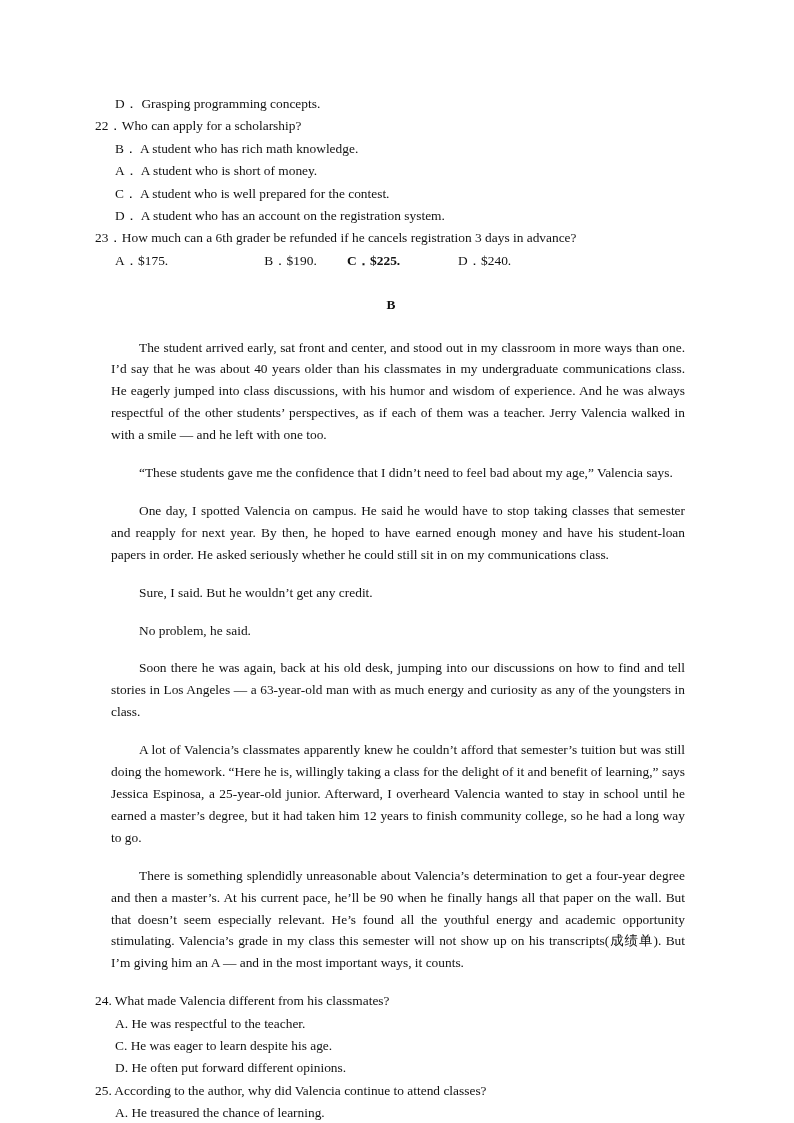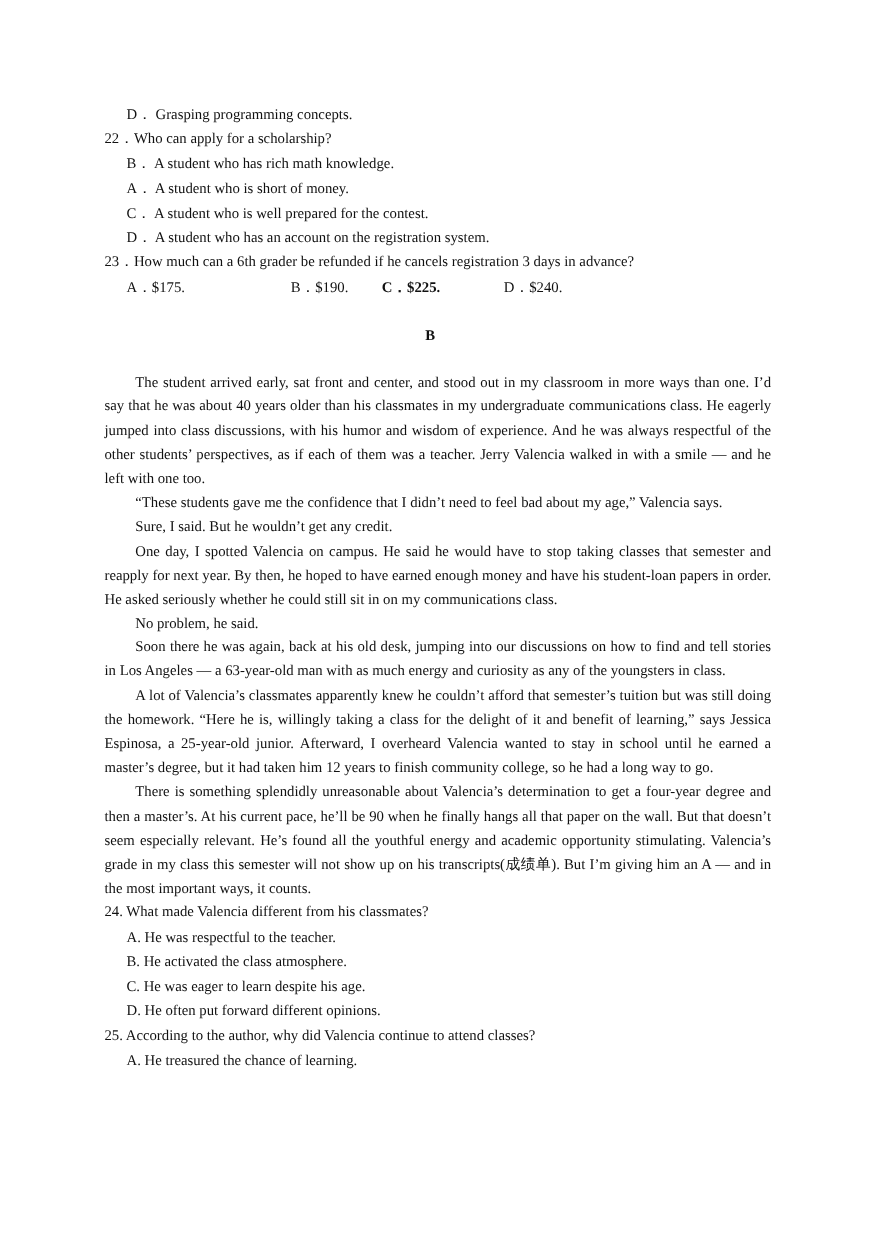--- a/index.html
+++ b/index.html
@@ -11,21 +11,21 @@
     .page { position: absolute; left: 95px; top: 93px; width: 606px; }
     .line { height: 22.4px; line-height: 22.4px; white-space: nowrap; }
     .opt { padding-left: 20px; }
     .q { padding-left: 0; }
     .opt-row { display: flex; padding-left: 20px; }
     .opt-row span { display: inline-block; }
     .opt-row .c0 { width: 119px; }
     .opt-row .c1 { width: 113px; text-align: center; }
     .opt-row .c2 { width: 111px; font-weight: bold; }
     .section-title { text-align: center; font-weight: bold; height: 22.4px; line-height: 22.4px; margin-top: 22px; margin-bottom: 20px; padding-right: 14px; }
-    .para { text-align: justify; text-align-last: left; line-height: 21.9px; text-indent: 28px; margin: 0; }
+    .para { text-align: justify; text-align-last: left; line-height: 21.9px; text-indent: 28px; margin: 16px; }
     .para.single { white-space: nowrap; }
   </style>
 </head>
 <body>
 
 <div class="page">
 
   <div class="line opt">
     <span>D．</span>
     <span>Grasping programming concepts.</span>
@@ -58,37 +58,33 @@
     <span class="c0"><span>A．</span><span>$175.</span></span>
     <span class="c1"><span>B．</span><span>$190.</span></span>
     <span class="c2"><span>C．</span><span>$225.</span></span>
     <span><span>D．</span><span>$240.</span></span>
   </div>
 
   <div class="section-title">B</div>
 
   <p class="para">The student arrived early,  sat front and center, and stood out in my classroom in more ways than  one. I’d say that he was about 40 years older than his classmates in my undergraduate communications  class. He eagerly  jumped  into  class  discussions, with his  humor and  wisdom  of  experience.  And  he  was always respectful  of  the other students’ perspectives, as if  each  of  them was a teacher.  Jerry Valencia  walked in with a smile — and he left  with one too.</p>
   <p class="para single">“These students gave me the confidence that I didn’t need to feel bad about my age,” Valencia  says.</p>
+  <p class="para">One  day,  I  spotted Valencia  on campus. He  said  he  would have  to  stop taking  classes that  semester and reapply  for next year. By  then,  he hoped to  have  earned  enough money  and  have his  student-loan papers in order. He asked seriously whether he could still  sit in on my communications class.</p>
   <p class="para single">Sure, I said.  But  he wouldn’t get any credit.</p>
-  <p class="para">One  day,  I  spotted Valencia  on campus. He  said  he  would have  to  stop taking  classes that  semester and reapply  for next year. By  then,  he hoped to  have  earned  enough money  and  have his  student-loan papers in order. He asked seriously whether he could still  sit in on my communications class.</p>
   <p class="para single">No problem, he said.</p>
   <p class="para">Soon there he was again,  back at his  old  desk, jumping  into  our discussions on how to  find and tell stories in Los Angeles — a 63-year-old man with as much energy and curiosity as any of the youngsters in class.</p>
   <p class="para">A lot of Valencia’s  classmates apparently knew he couldn’t afford that semester’s tuition  but was still doing the homework. “Here he is,  willingly  taking a class for the delight  of it and benefit of learning,”  says Jessica Espinosa, a 25-year-old junior.  Afterward, I overheard Valencia  wanted to stay in school until he earned a master’s degree, but it had taken him 12 years to finish community college,  so he had a long way to go.</p>
   <p class="para">There is  something splendidly unreasonable about Valencia’s  determination to get a four-year degree and then a master’s. At his  current pace, he’ll  be 90 when he finally  hangs all  that paper  on the wall.  But that  doesn’t seem  especially  relevant.  He’s  found all  the youthful energy and academic opportunity stimulating.  Valencia’s  grade in my class this semester will not show up on his transcripts(成绩单). But I’m giving  him an A — and in the most important ways, it  counts.</p>
 
   <div class="line q">
     <span>24.</span> <span>What made Valencia  different  from his  classmates?</span>
   </div>
   <div class="line opt">
     <span>A.</span>
     <span>He was respectful to the teacher.</span>
-  </div>
-  <div class="line opt">
-    <span>B.</span>
-    <span>He activated the class atmosphere.</span>
   </div>
   <div class="line opt">
     <span>C.</span>
     <span>He was eager to learn  despite his age.</span>
   </div>
   <div class="line opt">
     <span>D.</span>
     <span>He often put forward different opinions.</span>
   </div>
 

